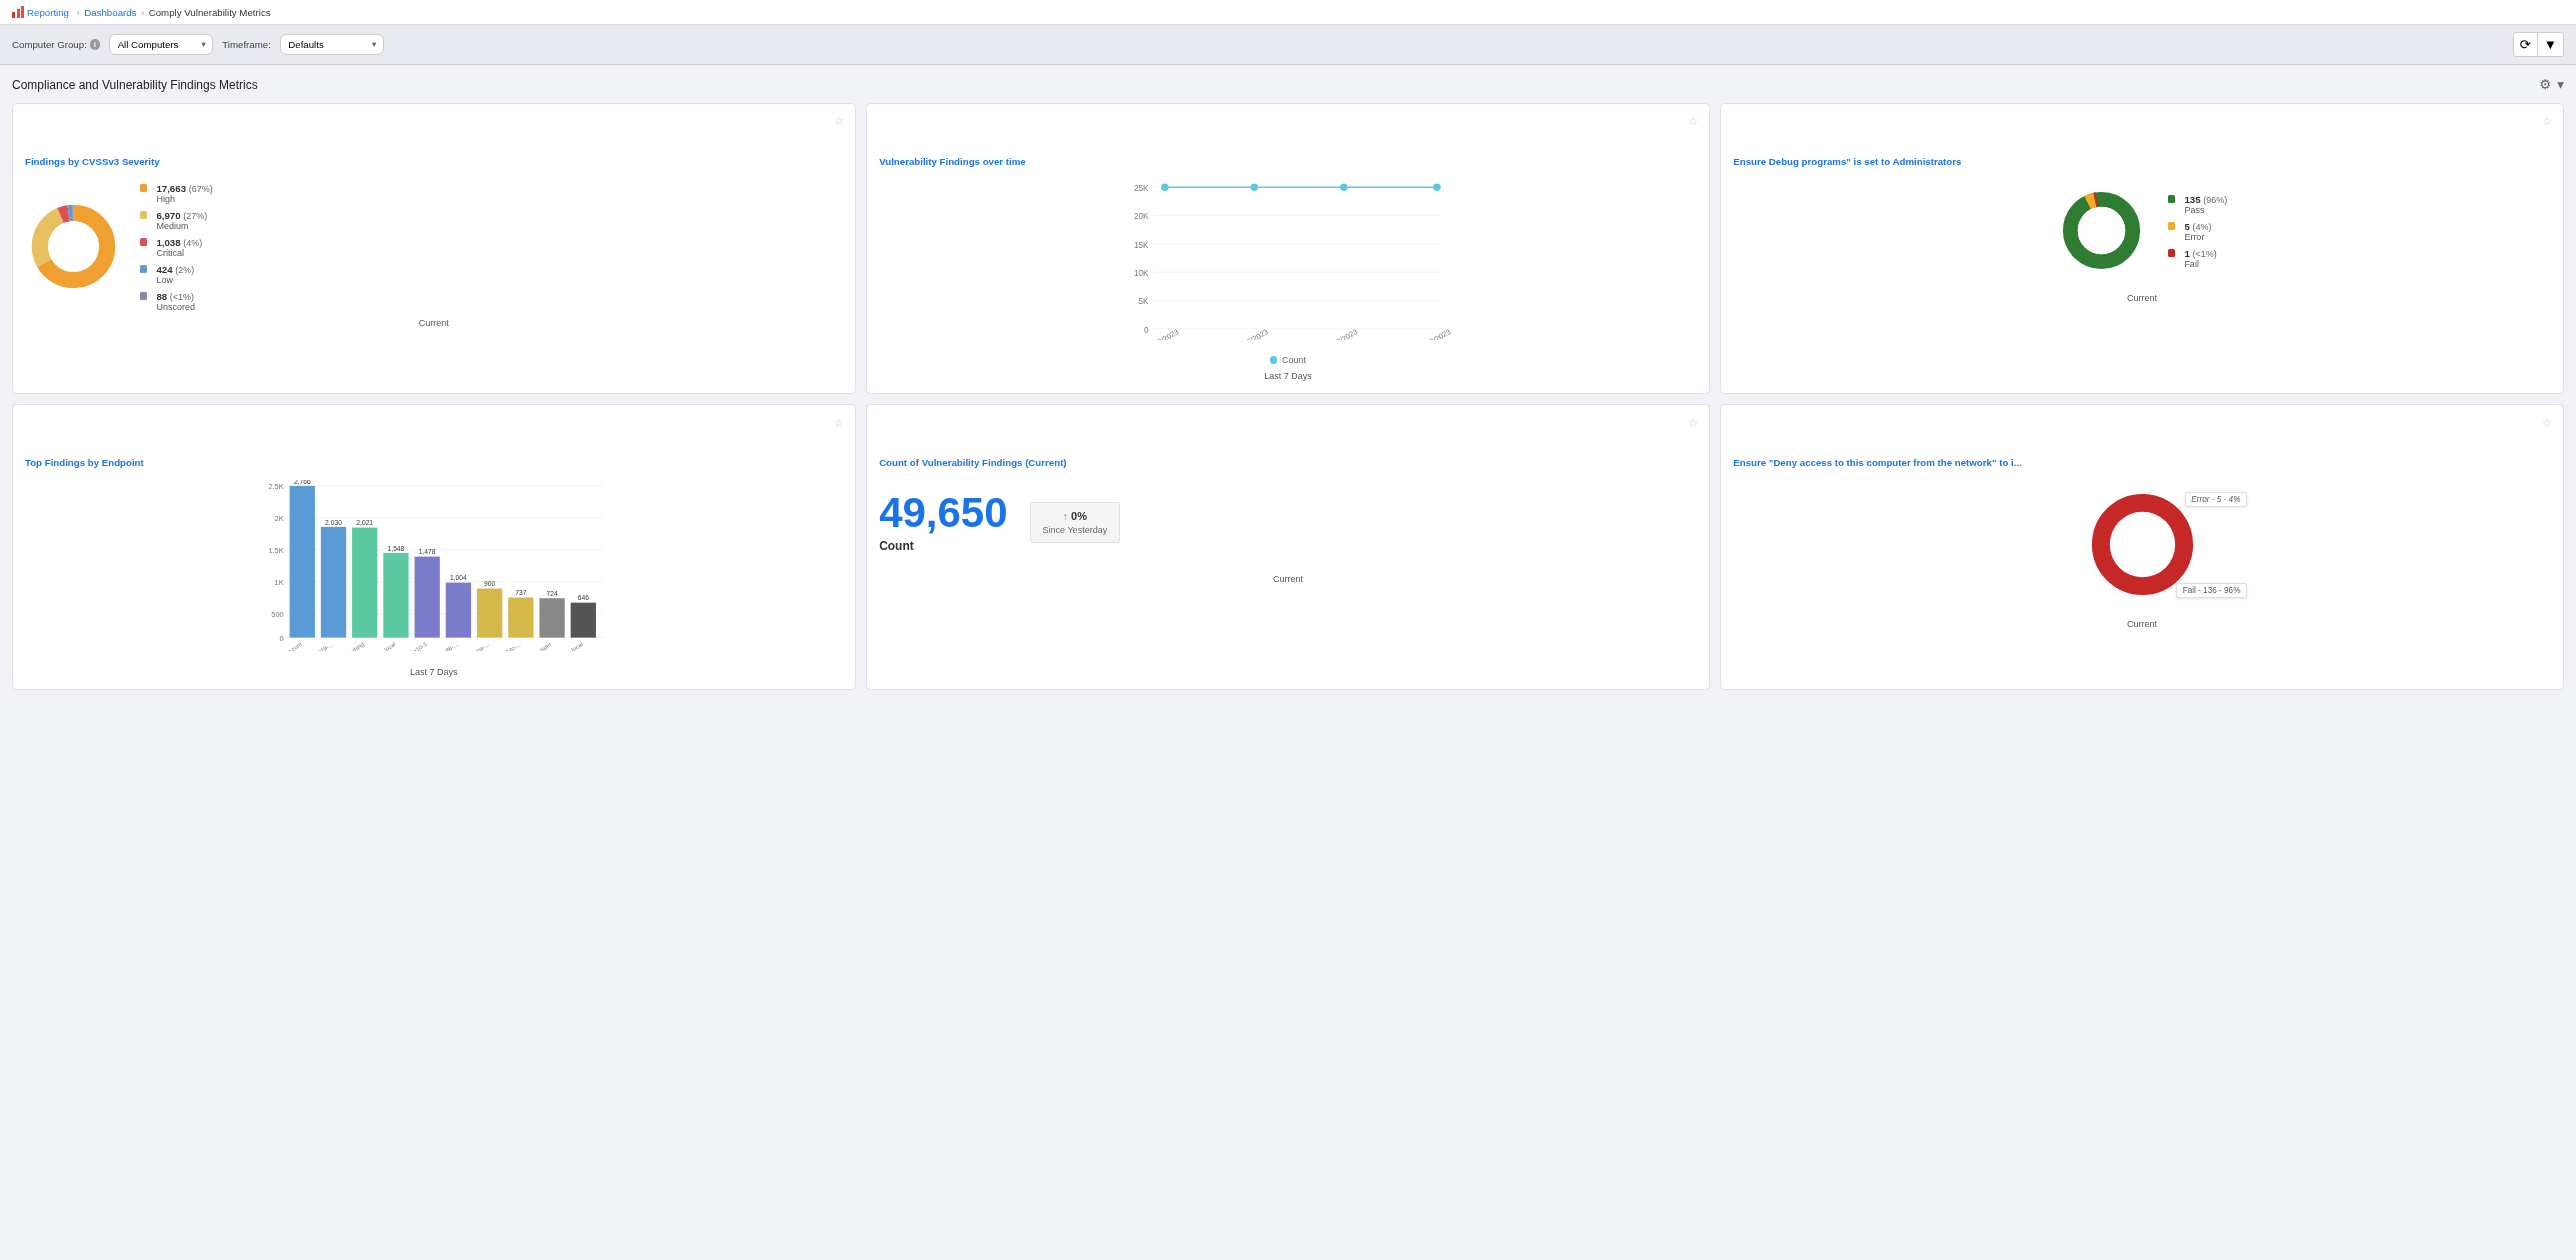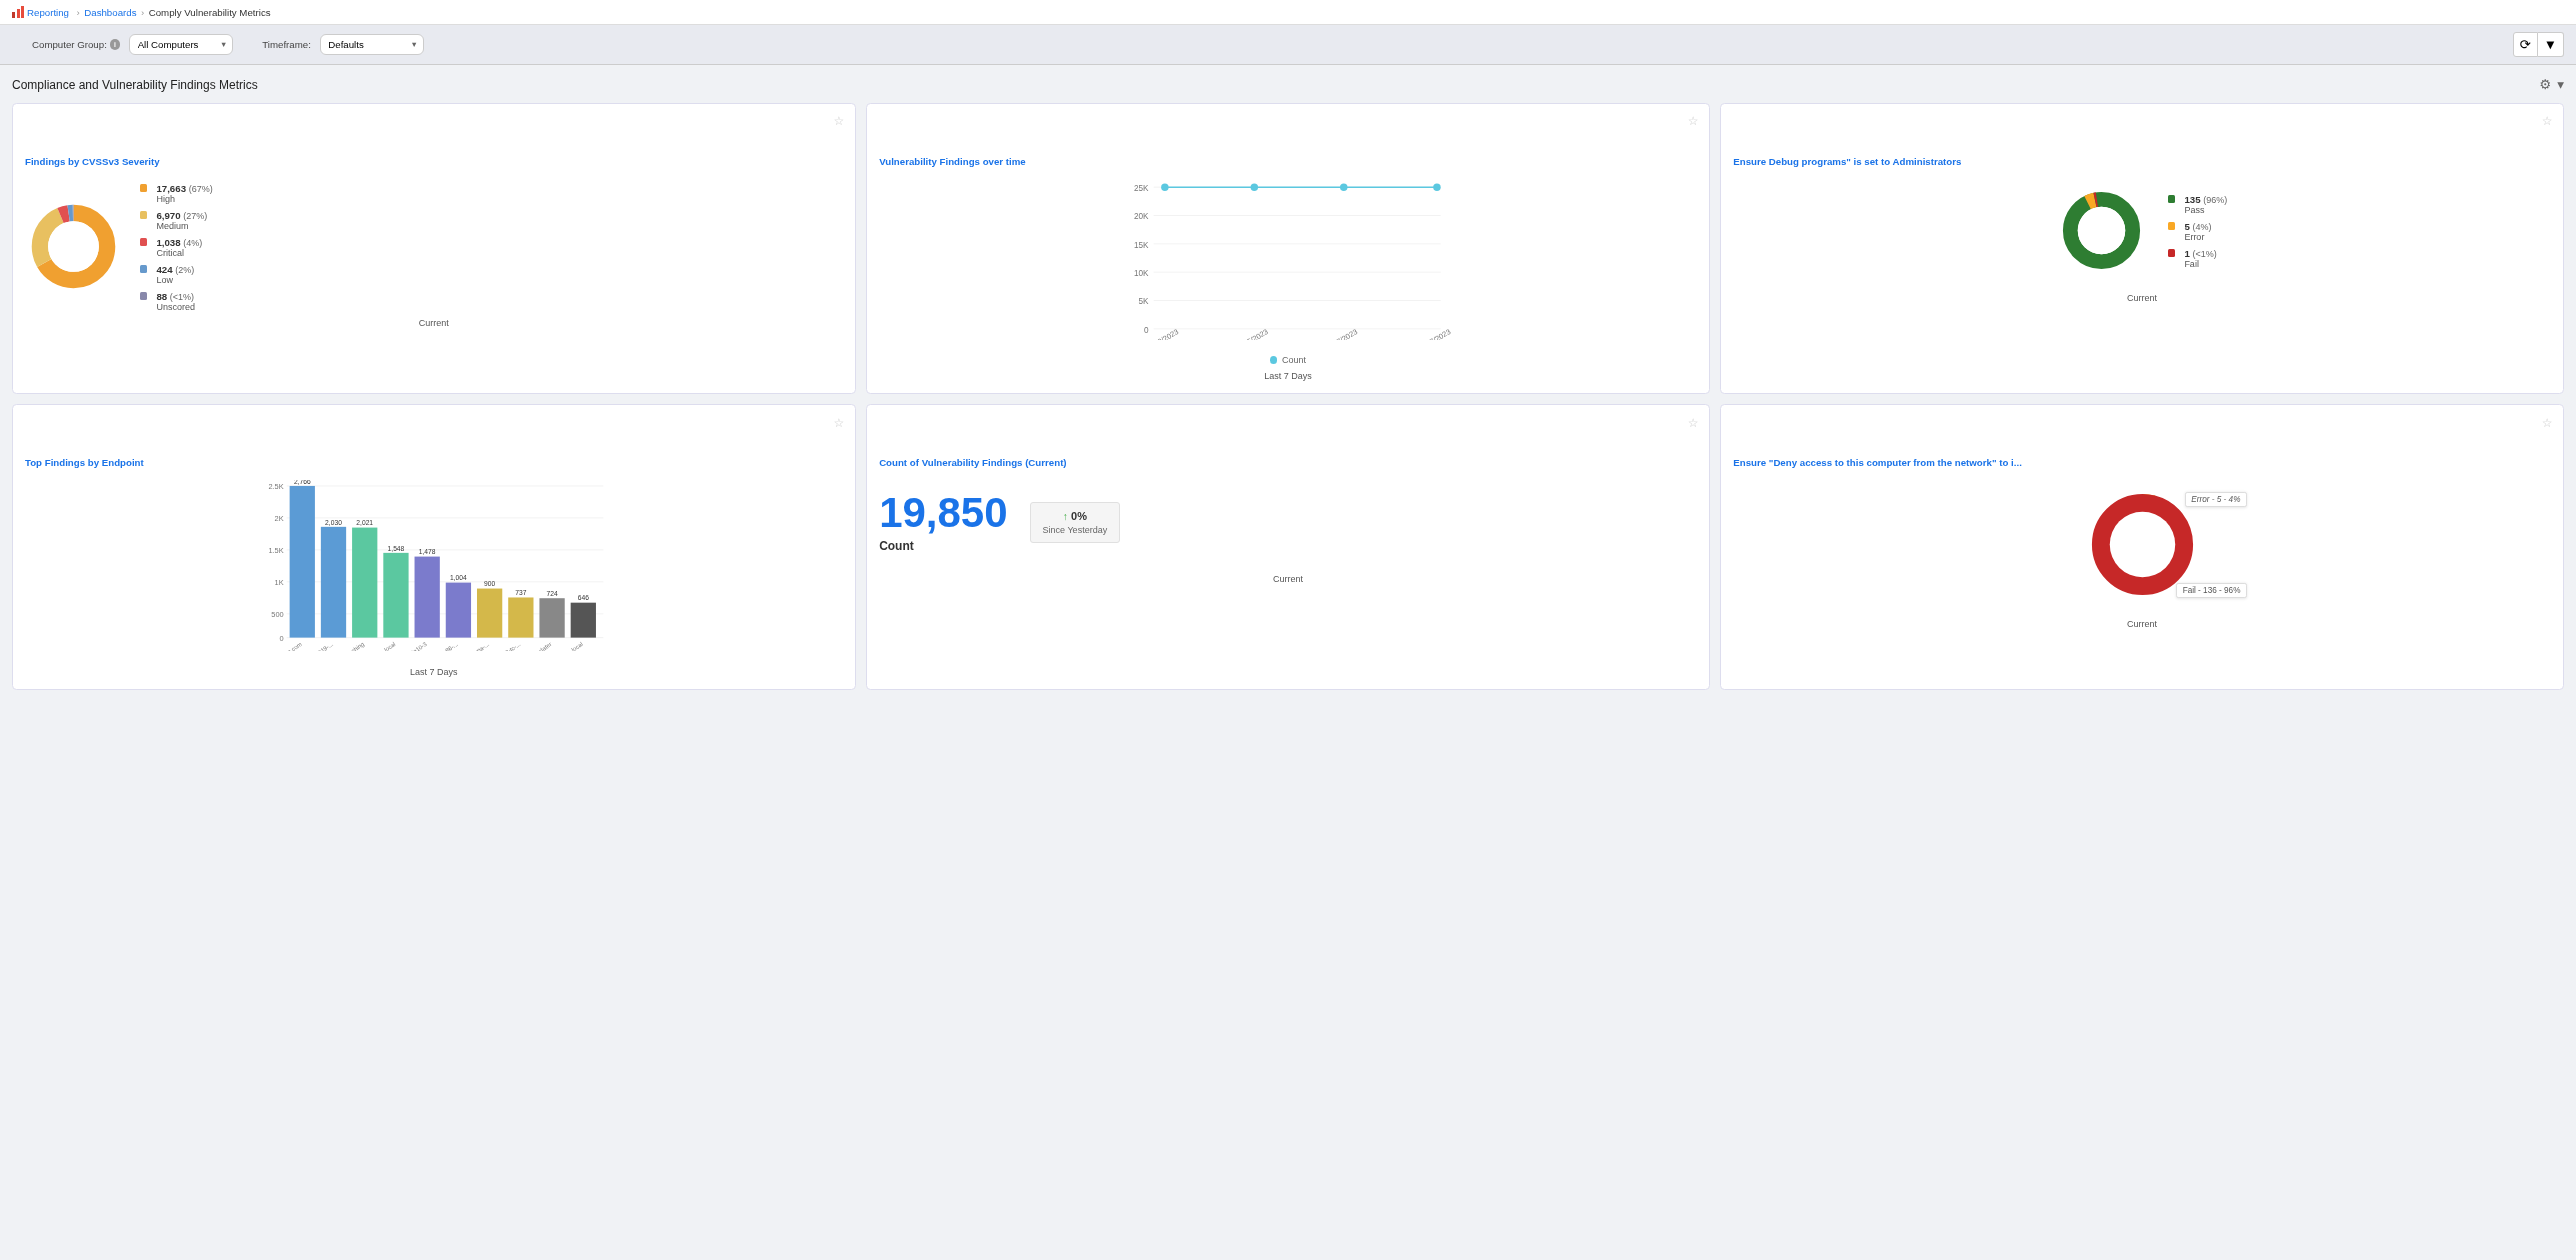--- a/index.html
+++ b/index.html
@@ -36,21 +36,21 @@
 
     
     .filter-bar {
       background: #e8eaf0;
       padding: 7.4px 12px;
       display: flex;
       align-items: center;
       gap: 9px;
       border-bottom: 0.7px solid #ccc;
     }
-    .filter-label { font-size: 9.7px; color: #444; display: flex; align-items: center; gap: 3px; margin-left: 20px; }
+    .filter-label { font-size: 9.7px; color: #444; display: flex; align-items: center; gap: 3px; }
     .info-icon {
       width: 10.4px; height: 10.4px; border-radius: 50%; background: #999;
       color: #fff; display: inline-flex; align-items: center; justify-content: center;
       font-size: 6.7px; font-weight: bold; cursor: pointer;
     }
     .select-wrapper {
       position: relative;
       display: inline-flex;
       align-items: center;
     }
@@ -505,21 +505,21 @@
         </svg>
       </div>
       <div class="card-footer">Last 7 Days</div>
     </div>
 
     <div class="card">
       <div class="card-title">Count of Vulnerability Findings (Current)</div>
       <span class="card-star">☆</span>
       <div class="count-card-body">
         <div>
-          <div class="count-number">19,850</div>
+          <div class="count-number">49,650</div>
           <div class="count-label">Count</div>
         </div>
         <div class="count-badge">
           <div class="count-badge-pct">
             <span class="arrow-up">↑</span>
             <span>0%</span>
           </div>
           <div class="since-text">Since Yesterday</div>
         </div>
       </div>

